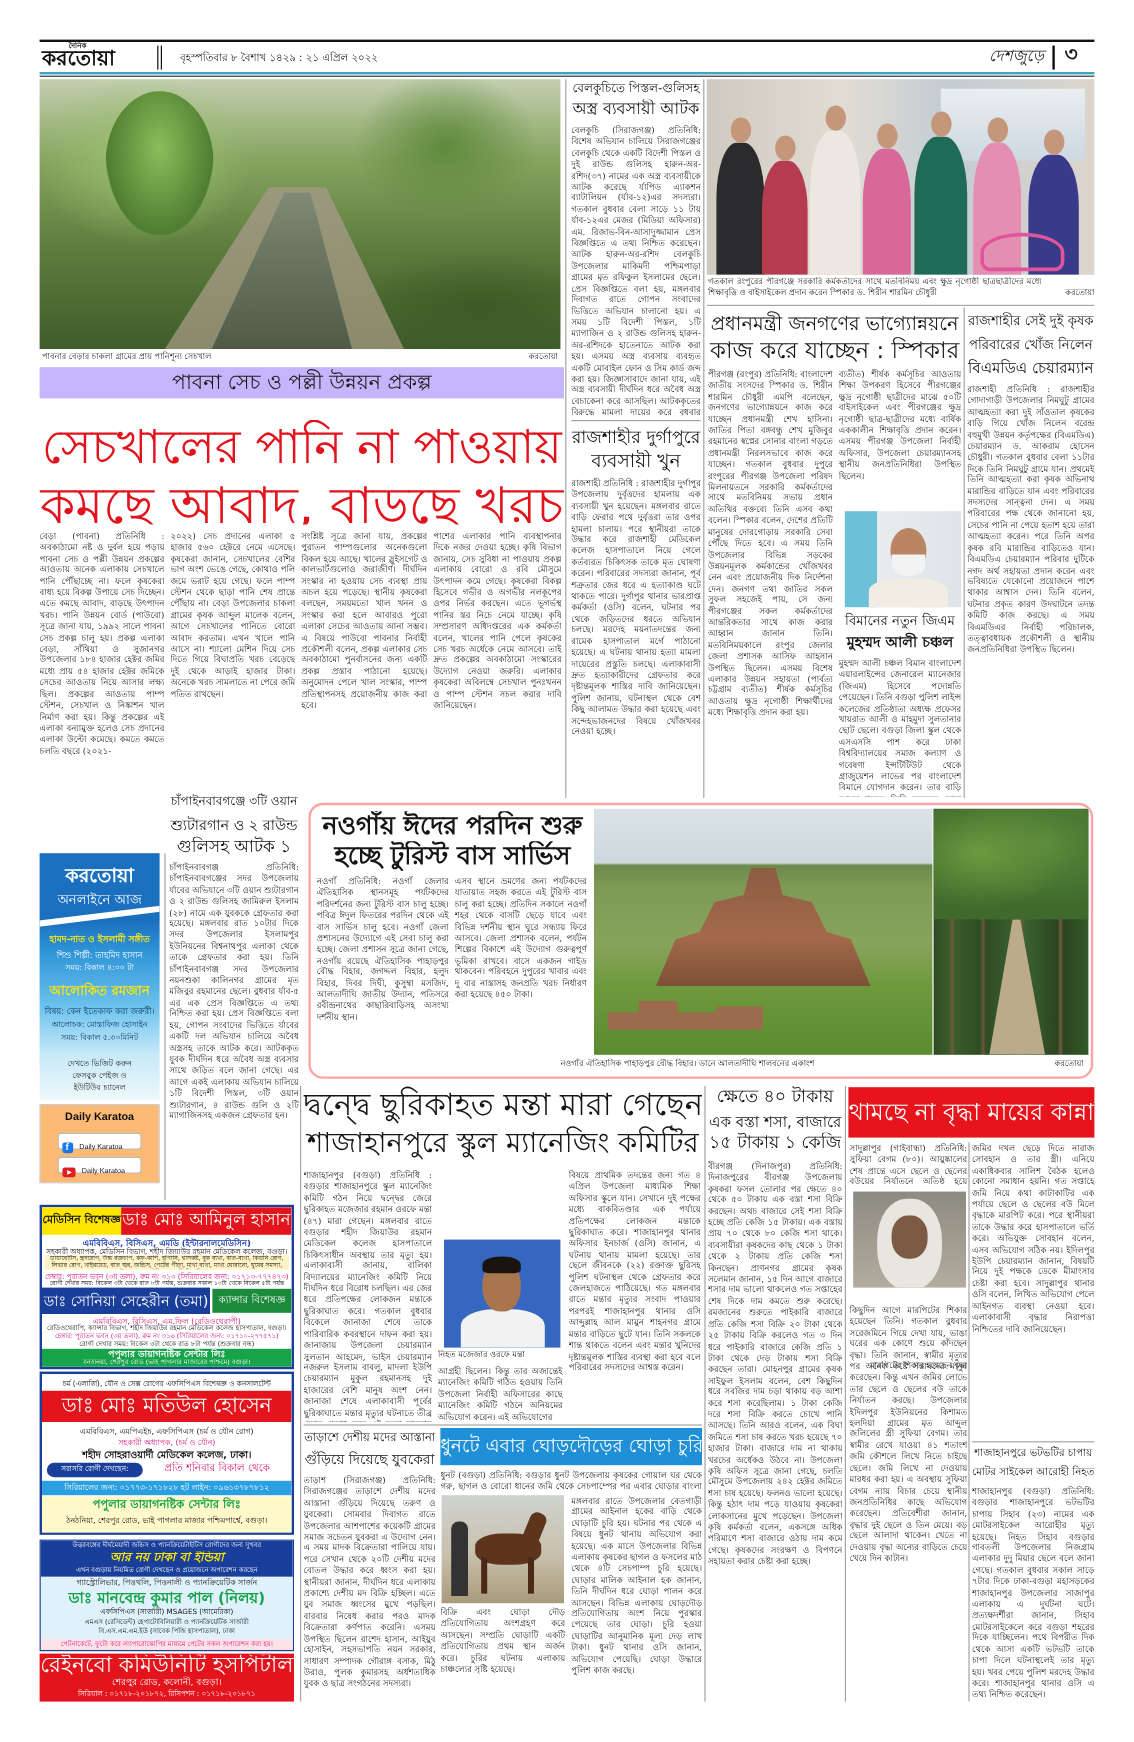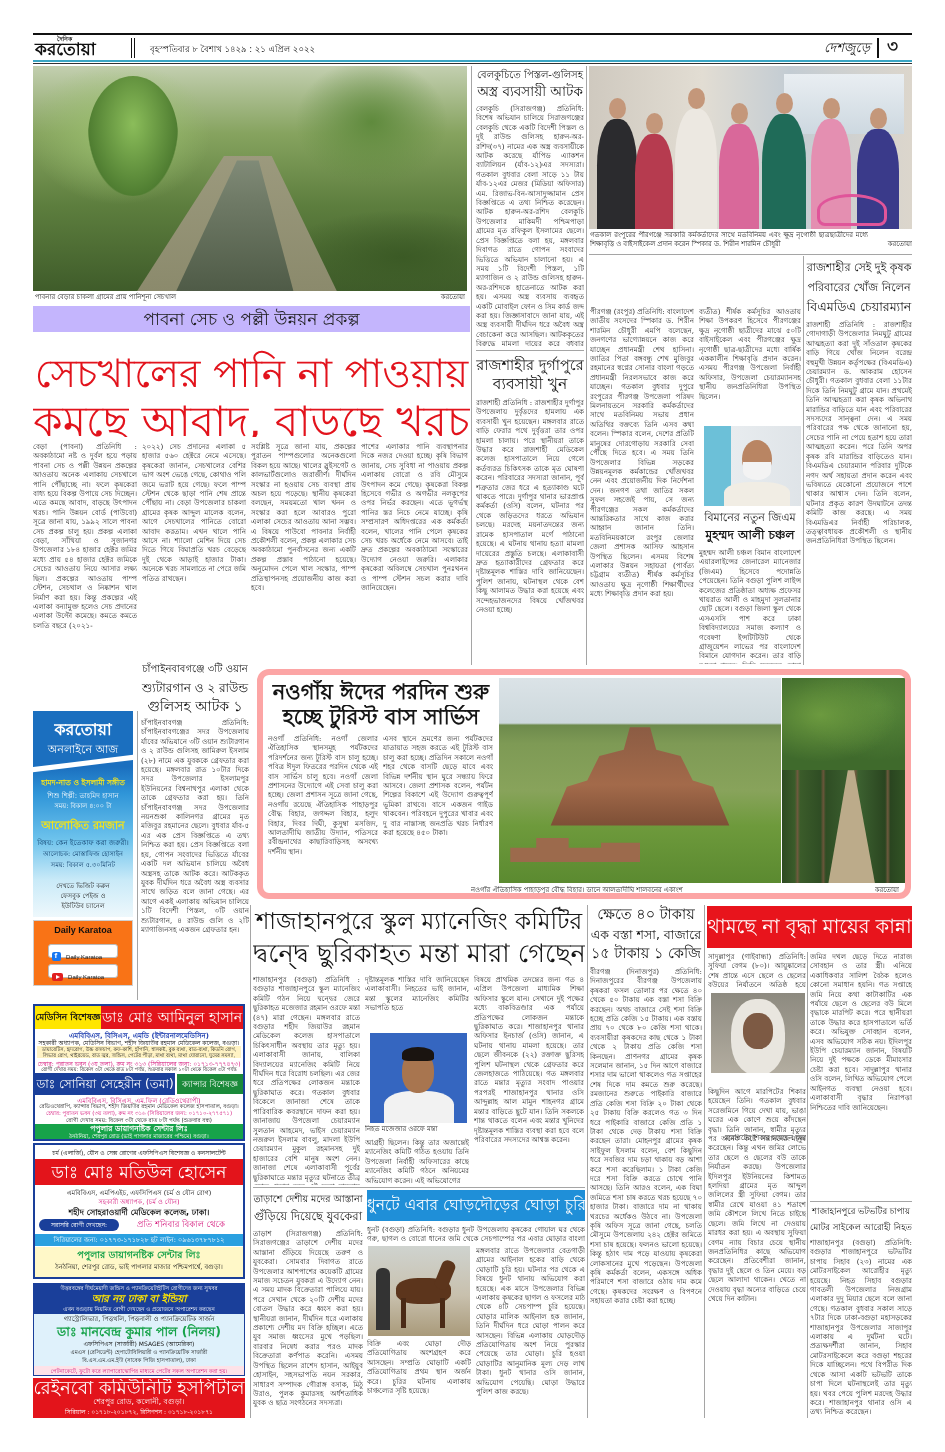--- a/index.html
+++ b/index.html
@@ -88,20 +88,24 @@
     <div class="fig" style="left:222px;width:40px;height:110px;background:#e48fb1"></div>
     <div class="fig" style="left:268px;width:42px;height:100px;background:#3a3a8a"></div>
     <div class="a" style="left:228px;top:128px;width:70px;height:32px;border:3px solid #e0559a;border-radius:50% 50% 8px 8px"></div>
   </div>
   <div class="cap" style="left:590px;top:231px;width:322px;height:20px">
     <span style="display:block;width:278px;height:18px;overflow:hidden;text-align:justify">গতকাল রংপুরের পীরগঞ্জে সরকারি কর্মকর্তাদের সাথে মতবিনিময় এবং ক্ষুদ্র নৃগোষ্ঠী ছাত্রছাত্রীদের মধ্যে শিক্ষাবৃত্তি ও বাইসাইকেল প্রদান করেন স্পিকার ড. শিরীন শারমিন চৌধুরী</span>
     <span class="a" style="right:0;top:9px;white-space:nowrap">করতোয়া</span>
   </div>
   <div class="hr" style="left:589px;top:254px;width:323px"></div>
 
+  <div class="hl" style="left:590px;top:258px;width:211px;height:46px">
+    <div class="fit" style="font-size: 16px; line-height: 23px;">প্রধানমন্ত্রী জনগণের ভাগ্যোন্নয়নে</div>
+    <div class="fit" style="font-size: 19px; line-height: 23px;">কাজ করে যাচ্ছেন : স্পিকার</div>
+  </div>
   <div class="txt" style="left:590px;top:307px;width:104px;height:357px">পীরগঞ্জ (রংপুর) প্রতিনিধি: বাংলাদেশ জাতীয় সংসদের স্পিকার ড. শিরীন শারমিন চৌধুরী এমপি বলেছেন, জনগণের ভাগ্যোন্নয়নে কাজ করে যাচ্ছেন প্রধানমন্ত্রী শেখ হাসিনা। জাতির পিতা বঙ্গবন্ধু শেখ মুজিবুর রহমানের স্বপ্নের সোনার বাংলা গড়তে প্রধানমন্ত্রী নিরলসভাবে কাজ করে যাচ্ছেন। গতকাল বুধবার দুপুরে রংপুরের পীরগঞ্জ উপজেলা পরিষদ মিলনায়তনে সরকারি কর্মকর্তাদের সাথে মতবিনিময় সভায় প্রধান অতিথির বক্তব্যে তিনি এসব কথা বলেন। স্পিকার বলেন, দেশের প্রতিটি মানুষের দোরগোড়ায় সরকারি সেবা পৌঁছে দিতে হবে। এ সময় তিনি উপজেলার বিভিন্ন সড়কের উন্নয়নমূলক কর্মকান্ডের খোঁজখবর নেন এবং প্রয়োজনীয় দিক নির্দেশনা দেন। জনগণ তথা জাতির সকল সুফল সহজেই পায়, সে জন্য পীরগঞ্জের সকল কর্মকর্তাদের আন্তরিকতার সাথে কাজ করার আহ্বান জানান তিনি। মতবিনিময়কালে রংপুর জেলার জেলা প্রশাসক আসিফ আহসান উপস্থিত ছিলেন। এসময় বিশেষ এলাকার উন্নয়ন সহায়তা (পার্বত্য চট্টগ্রাম ব্যতীত) শীর্ষক কর্মসূচির আওতায় ক্ষুদ্র নৃগোষ্ঠী শিক্ষার্থীদের মধ্যে শিক্ষাবৃত্তি প্রদান করা হয়।</div>
   <div class="txt" style="left:699px;top:307px;width:102px;height:115px">ব্যতীত) শীর্ষক কর্মসূচির আওতায় শিক্ষা উপকরণ হিসেবে পীরগঞ্জের ক্ষুদ্র নৃগোষ্ঠী ছাত্রীদের মাঝে ৫০টি বাইসাইকেল এবং পীরগঞ্জের ক্ষুদ্র নৃগোষ্ঠী ছাত্র-ছাত্রীদের মধ্যে বার্ষিক এককালীন শিক্ষাবৃত্তি প্রদান করেন। এসময় পীরগঞ্জ উপজেলা নির্বাহী অফিসার, উপজেলা চেয়ারম্যানসহ স্থানীয় জনপ্রতিনিধিরা উপস্থিত ছিলেন।</div>
 
   <div class="ph" style="left:704px;top:426px;width:97px;height:80px;background:linear-gradient(90deg,#6cc0d8 0%,#6cc0d8 28%,#e8ecef 28%,#dfe4e8 100%)">
     <div class="a" style="left:20px;top:56px;width:66px;height:26px;border-radius:40% 40% 0 0;background:#f1ede4"></div>
     <div class="a" style="left:38px;top:14px;width:30px;height:38px;border-radius:50%;background:#b98563"></div>
     <div class="a" style="left:39px;top:36px;width:28px;height:18px;border-radius:0 0 50% 50%;background:#f3f3f3"></div>
   </div>
   <div class="hl" style="left:699px;top:509px;width:102px;height:36px">
     <div class="fit" style="font-size:11px;line-height:17px">বিমানের নতুন জিএম</div>
@@ -127,42 +131,42 @@
     <div class="adl" style="top:90px;font-size:6.5px;color:#fff">সময়: বিকাল ৪:০০ টা</div>
     <div class="adl" style="top:106px;font-size:11px;font-weight:bold;color:#f2e21a">আলোকিত রমজান</div>
     <div class="adl" style="top:126px;font-size:7px;color:#0d3a66">বিষয়: কেন ইতেকাফ করা জরুরী।</div>
     <div class="adl" style="top:138px;font-size:6.5px;color:#0d3a66">আলোচক: মোস্তাফিজ হোসাইন</div>
     <div class="adl" style="top:149px;font-size:6.5px;color:#0d3a66">সময়: বিকাল ৫.৩০মিনিট</div>
     <div class="adl" style="top:170px;font-size:6.5px;color:#222">দেখতে ভিজিট করুন</div>
     <div class="adl" style="top:180px;font-size:6.5px;color:#222">ফেসবুক পেইজ ও</div>
     <div class="adl" style="top:190px;font-size:6.5px;color:#222">ইউটিউব চ্যানেল</div>
   </div>
 
-  <div class="ad" style="left:33px;top:920px;width:100px;height:66px;border:1px solid #cfcfcf;background:#f97316">
+  <div class="ad" style="left:33px;top:920px;width:100px;height:66px;border:1px solid #cfcfcf;background:#fdba74">
     <div class="adl" style="top:4px;font-size:9px;font-weight:bold;color:#111;font-family:'Liberation Sans',sans-serif">Daily Karatoa</div>
     <div class="a" style="left:14px;top:23px;width:70px;height:14px;background:#fff;border:1px solid #bbb;border-radius:3px;padding:1px 3px;white-space:nowrap">
       <span class="fb-icon"></span>
       <span style="font-size:6px;vertical-align:middle;font-family:'Liberation Sans',sans-serif">Daily Karatoa</span>
     </div>
     <div class="a" style="left:14px;top:43px;width:70px;height:14px;background:#fff;border:1px solid #bbb;border-radius:3px;padding:1px 3px;white-space:nowrap">
       <span class="yt-icon"></span>
       <span style="font-size:6px;vertical-align:middle;font-family:'Liberation Sans',sans-serif">Daily Karatoa</span>
     </div>
   </div>
 
   <div class="vr" style="left:137px;top:711px;height:289px"></div>
 
   <div class="hl" style="left:141px;top:660px;width:108px;height:56px">
     <div class="fit" style="font-size: 10px; line-height: 18.5px;">চাঁপাইনবাবগঞ্জে ৩টি ওয়ান</div>
     <div class="fit" style="font-size: 12px; line-height: 18.5px;">শ্যুটারগান ও ২ রাউন্ড</div>
     <div class="fit" style="font-size:14px;line-height:18.5px">গুলিসহ আটক ১</div>
   </div>
   <div class="txt" style="left:141px;top:718px;width:108px;height:282px">চাঁপাইনবাবগঞ্জ প্রতিনিধি: চাঁপাইনবাবগঞ্জের সদর উপজেলায় র্যাবের অভিযানে ৩টি ওয়ান শ্যুটারগান ও ২ রাউন্ড গুলিসহ জামিরুল ইসলাম (২৮) নামে এক যুবককে গ্রেফতার করা হয়েছে। মঙ্গলবার রাত ১০টার দিকে সদর উপজেলার ইসলামপুর ইউনিয়নের বিশ্বনাথপুর এলাকা থেকে তাকে গ্রেফতার করা হয়। তিনি চাঁপাইনবাবগঞ্জ সদর উপজেলার নয়নশুকা কালিনগর গ্রামের মৃত মজিবুর রহমানের ছেলে। বুধবার র্যাব-৫ এর এক প্রেস বিজ্ঞপ্তিতে এ তথ্য নিশ্চিত করা হয়। প্রেস বিজ্ঞপ্তিতে বলা হয়, গোপন সংবাদের ভিত্তিতে র্যাবের একটি দল অভিযান চালিয়ে অবৈধ অস্ত্রসহ তাকে আটক করে। আটককৃত যুবক দীর্ঘদিন ধরে অবৈধ অস্ত্র ব্যবসার সাথে জড়িত বলে জানা গেছে। এর আগে একই এলাকায় অভিযান চালিয়ে ১টি বিদেশী পিস্তল, ৩টি ওয়ান শ্যুটারগান, ৪ রাউন্ড গুলি ও ২টি ম্যাগাজিনসহ একজন গ্রেফতার হন।</div>
 
-  <div class="a" style="left:257px;top:669px;width:654px;height:230px;border:6px solid #fca5a5;border-radius:12px;overflow:hidden;background:#fff">
+  <div class="a" style="left:257px;top:669px;width:654px;height:230px;border:2px solid #fca5a5;border-radius:12px;overflow:hidden;background:#fff">
     <div class="hl" style="left:3px;top:5px;width:230px;height:50px">
       <div class="fit" style="font-size:21px;line-height:25px;font-weight:bold">নওগাঁয় ঈদের পরদিন শুরু</div>
       <div class="fit" style="font-size:21px;line-height:25px;font-weight:bold">হচ্ছে টুরিস্ট বাস সার্ভিস</div>
     </div>
     <div class="txt" style="left:5px;top:59px;width:110px;height:160px">নওগাঁ প্রতিনিধি: নওগাঁ জেলার ঐতিহাসিক স্থানসমূহ পর্যটকদের পরিদর্শনের জন্য টুরিস্ট বাস চালু হচ্ছে। পবিত্র ঈদুল ফিতরের পরদিন থেকে এই বাস সার্ভিস চালু হবে। নওগাঁ জেলা প্রশাসনের উদ্যোগে এই সেবা চালু করা হচ্ছে। জেলা প্রশাসন সূত্রে জানা গেছে, নওগাঁয় রয়েছে ঐতিহাসিক পাহাড়পুর বৌদ্ধ বিহার, জগদ্দল বিহার, হলুদ বিহার, দিবর দিঘী, কুসুম্বা মসজিদ, আলতাদীঘি জাতীয় উদ্যান, পতিসরে রবীন্দ্রনাথের কাছারিবাড়িসহ অসংখ্য দর্শনীয় স্থান।</div>
     <div class="txt" style="left:120px;top:59px;width:110px;height:160px">এসব স্থানে ভ্রমণের জন্য পর্যটকদের যাতায়াত সহজ করতে এই টুরিস্ট বাস চালু করা হচ্ছে। প্রতিদিন সকালে নওগাঁ শহর থেকে বাসটি ছেড়ে যাবে এবং বিভিন্ন দর্শনীয় স্থান ঘুরে সন্ধ্যায় ফিরে আসবে। জেলা প্রশাসক বলেন, পর্যটন শিল্পের বিকাশে এই উদ্যোগ গুরুত্বপূর্ণ ভূমিকা রাখবে। বাসে একজন গাইড থাকবেন। পরিবহনে দুপুরের খাবার এবং দু বার নাস্তাসহ জনপ্রতি খরচ নির্ধারণ করা হয়েছে ৪৫০ টাকা।</div>
     <div class="ph" style="left:236px;top:3px;width:282px;height:205px;background:linear-gradient(180deg,#dbe3e7 0%,#cdd8dc 22%,#6d8a4c 23%,#7e9a55 32%,#88a35b 55%,#6e9a3c 72%,#5b8a30 100%)">
       <div class="a" style="left:14%;top:22%;width:72%;height:50%;background:linear-gradient(180deg,#8a5b43,#a36a4a 60%,#7d4f36);clip-path:polygon(6% 100%,14% 62%,24% 56%,30% 32%,42% 26%,45% 4%,55% 4%,58% 26%,70% 32%,76% 56%,86% 62%,94% 100%)"></div>
       <div class="a" style="left:4%;top:78%;width:46%;height:12%;background:#9c6a4c;clip-path:polygon(0 100%,0 40%,20% 40%,20% 0,45% 0,45% 40%,70% 40%,70% 20%,100% 20%,100% 100%)"></div>
     </div>
@@ -243,25 +247,24 @@
 
   <div class="ad" style="left:33px;top:1378px;width:212px;height:40px;background:#e3141b">
     <div class="adl fit" style="top:1px;font-size:18px;line-height:18px;color:#ffffff">রেইনবো কমিউনিটি হসপিটাল</div>
     <div class="adl fit" style="top:19px;font-size:7.5px;line-height:10px;color:#fff">শেরপুর রোড, কলোনী, বগুড়া।</div>
     <div class="adl fit" style="top:29px;font-size:6px;line-height:9px;color:#fff">সিরিয়াল : ০১৭১৮-২০১৮৭২, রিসিপশন : ০১৭১৮-২০১৮৭১</div>
   </div>
 
   <div class="vr" style="left:250px;top:905px;height:513px"></div>
 
   <div class="hl" style="left:253px;top:905px;width:332px;height:66px">
+    <div class="fit" style="font-size: 25.5px; line-height: 32px;">দ্বন্দ্বে ছুরিকাহত মন্তা মারা গেছেন</div>
     <div class="fit" style="font-size: 23px; line-height: 32px;">শাজাহানপুরে স্কুল ম্যানেজিং কমিটির</div>
-    <div class="fit" style="font-size: 25.5px; line-height: 32px;">দ্বন্দ্বে ছুরিকাহত মন্তা মারা গেছেন</div>
   </div>
   <div class="txt" style="left:253px;top:975px;width:107px;height:210px">শাজাহানপুর (বগুড়া) প্রতিনিধি : বগুড়ার শাজাহানপুরে স্কুল ম্যানেজিং কমিটি গঠন নিয়ে দ্বন্দ্বের জেরে ছুরিকাহত মজেজার রহমান ওরফে মন্তা (৪৭) মারা গেছেন। মঙ্গলবার রাতে বগুড়ার শহীদ জিয়াউর রহমান মেডিকেল কলেজ হাসপাতালে চিকিৎসাধীন অবস্থায় তার মৃত্যু হয়। এলাকাবাসী জানায়, বালিকা বিদ্যালয়ের ম্যানেজিং কমিটি নিয়ে দীর্ঘদিন ধরে বিরোধ চলছিল। এর জের ধরে প্রতিপক্ষের লোকজন মন্তাকে ছুরিকাঘাত করে। গতকাল বুধবার বিকেলে জানাজা শেষে তাকে পারিবারিক কবরস্থানে দাফন করা হয়। জানাজায় উপজেলা চেয়ারম্যান সুলতান আহমেদ, ভাইস চেয়ারম্যান নজরুল ইসলাম বাবলু, মাদলা ইউপি চেয়ারম্যান মুকুল রহমানসহ দুই হাজারের বেশি মানুষ অংশ নেন। জানাজা শেষে এলাকাবাসী পূর্বের ছুরিকাঘাতে মন্তার মৃত্যুর ঘটনাতে তীব্র ক্ষোভ প্রকাশ করে এই হত্যা মামলায় জড়িত এবং পরিকল্পনাকারীদের দ্রুত গ্রেফতারের দাবি জানান।</div>
-  <div class="txt" style="left:365px;top:975px;width:104px;height:56px">দৃষ্টান্তমূলক শাস্তির দাবি জানিয়েছেন এলাকাবাসী। নিহতের ভাই জানান, মন্তা স্কুলের ম্যানেজিং কমিটির সভাপতি হতে</div>
   <div class="ph" style="left:370px;top:1033px;width:97px;height:90px;background:#3566c0">
     <div class="a" style="left:14px;top:58px;width:70px;height:34px;border-radius:40% 40% 0 0;background:#f2f2f2"></div>
     <div class="a" style="left:32px;top:18px;width:32px;height:42px;border-radius:45%;background:#a8754f"></div>
     <div class="a" style="left:32px;top:14px;width:32px;height:14px;border-radius:50% 50% 20% 20%;background:#1a1410"></div>
   </div>
   <div class="cap" style="left:365px;top:1125px;width:104px;text-align:left;white-space:nowrap">নিহত মজেজার ওরফে মন্তা</div>
   <div class="txt" style="left:365px;top:1138px;width:104px;height:47px">আগ্রহী ছিলেন। কিন্তু তার অজান্তেই ম্যানেজিং কমিটি গঠিত হওয়ায় তিনি উপজেলা নির্বাহী অফিসারের কাছে ম্যানেজিং কমিটি গঠনে অনিয়মের অভিযোগ করেন। এই অভিযোগের</div>
   <div class="txt" style="left:474px;top:975px;width:110px;height:210px">বিষয়ে প্রাথমিক তদন্তের জন্য গত ৪ এপ্রিল উপজেলা মাধ্যমিক শিক্ষা অফিসার স্কুলে যান। সেখানে দুই পক্ষের মধ্যে বাকবিতণ্ডার এক পর্যায়ে প্রতিপক্ষের লোকজন মন্তাকে ছুরিকাঘাত করে। শাজাহানপুর থানার অফিসার ইনচার্জ (ওসি) জানান, এ ঘটনায় থানায় মামলা হয়েছে। তার ছেলে জীবনকে (২২) রক্তাক্ত ছুরিসহ পুলিশ ঘটনাস্থল থেকে গ্রেফতার করে জেলহাজতে পাঠিয়েছে। গত মঙ্গলবার রাতে মন্তার মৃত্যুর সংবাদ পাওয়ার পরপরই শাজাহানপুর থানার ওসি আব্দুল্লাহ আল মামুন শাহনগর গ্রামে মন্তার বাড়িতে ছুটে যান। তিনি সকলকে শান্ত থাকতে বলেন এবং মন্তার খুনিদের দৃষ্টান্তমূলক শাস্তির ব্যবস্থা করা হবে বলে পরিবারের সদস্যদের আশ্বস্ত করেন।</div>
   <div class="hr" style="left:253px;top:1187px;width:332px"></div>
 

